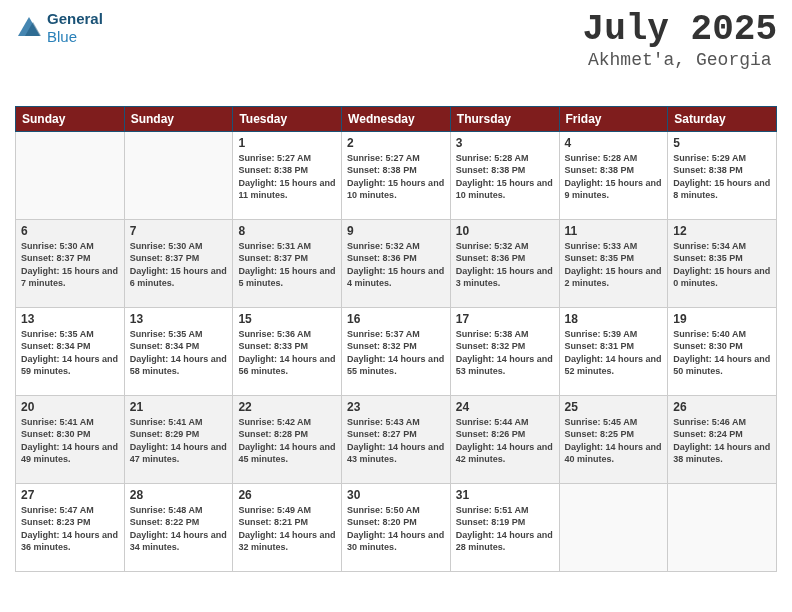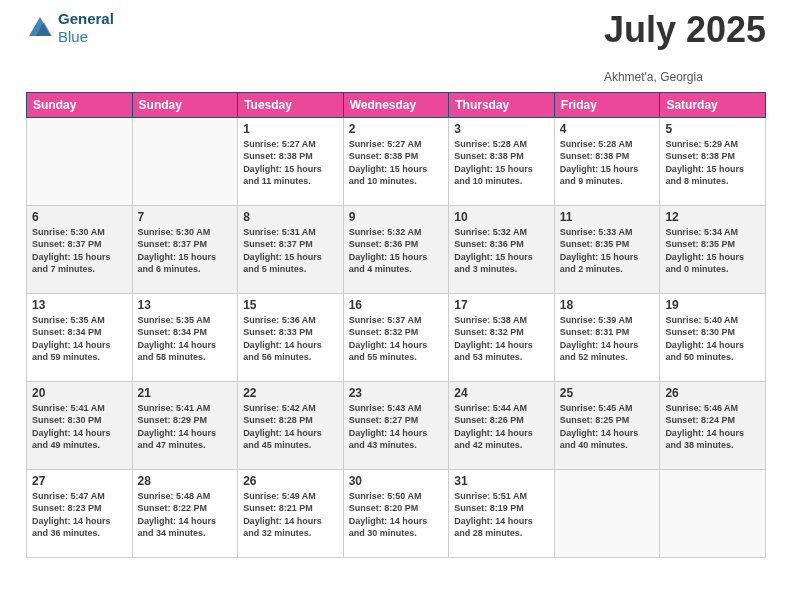--- a/index.html
+++ b/index.html
@@ -6,62 +6,63 @@
     body {
       width: 792px;
       height: 612px;
       font-family: Arial, sans-serif;
       background: #fff;
       overflow: hidden;
     }
     .page {
       width: 792px;
       height: 480px;
-      padding: 10px 26px;
+      padding: 10px 15px;
       display: flex;
       flex-direction: column;
+      gap: 28px;
     }
     .header {
       display: flex;
       justify-content: space-between;
       align-items: flex-start;
       margin-bottom: 8px;
     }
     .logo {
       display: flex;
       align-items: center;
       gap: 4px;
     }
     .logo-icon {
       width: 28px;
       height: 28px;
     }
     .title-block {
-      text-align: left;
+      text-align: center;
+      font-family: Liberation Mono, monospace;
     }
     .title-month {
       font-size: 36px;
       font-weight: bold;
       color: #333;
       line-height: 1.1;
     }
     .title-location {
-      font-size: 12px;
+      font-size: 18px;
       color: #555;
-      margin-top: 20px;
     }
     .calendar {
       flex: 1;
       border: 1px solid #ccc;
       border-collapse: collapse;
       width: 100%;
       table-layout: fixed;
     }
     .calendar th {
-      background: #ec4899;
+      background: #7f1d1d;
       color: #fff;
       text-align: left;
       padding: 5px 6px;
       font-size: 12px;
       font-weight: bold;
       border: 1px solid #1a5276;
     }
     .calendar td {
       border: 1px solid #ccc;
       vertical-align: top;

